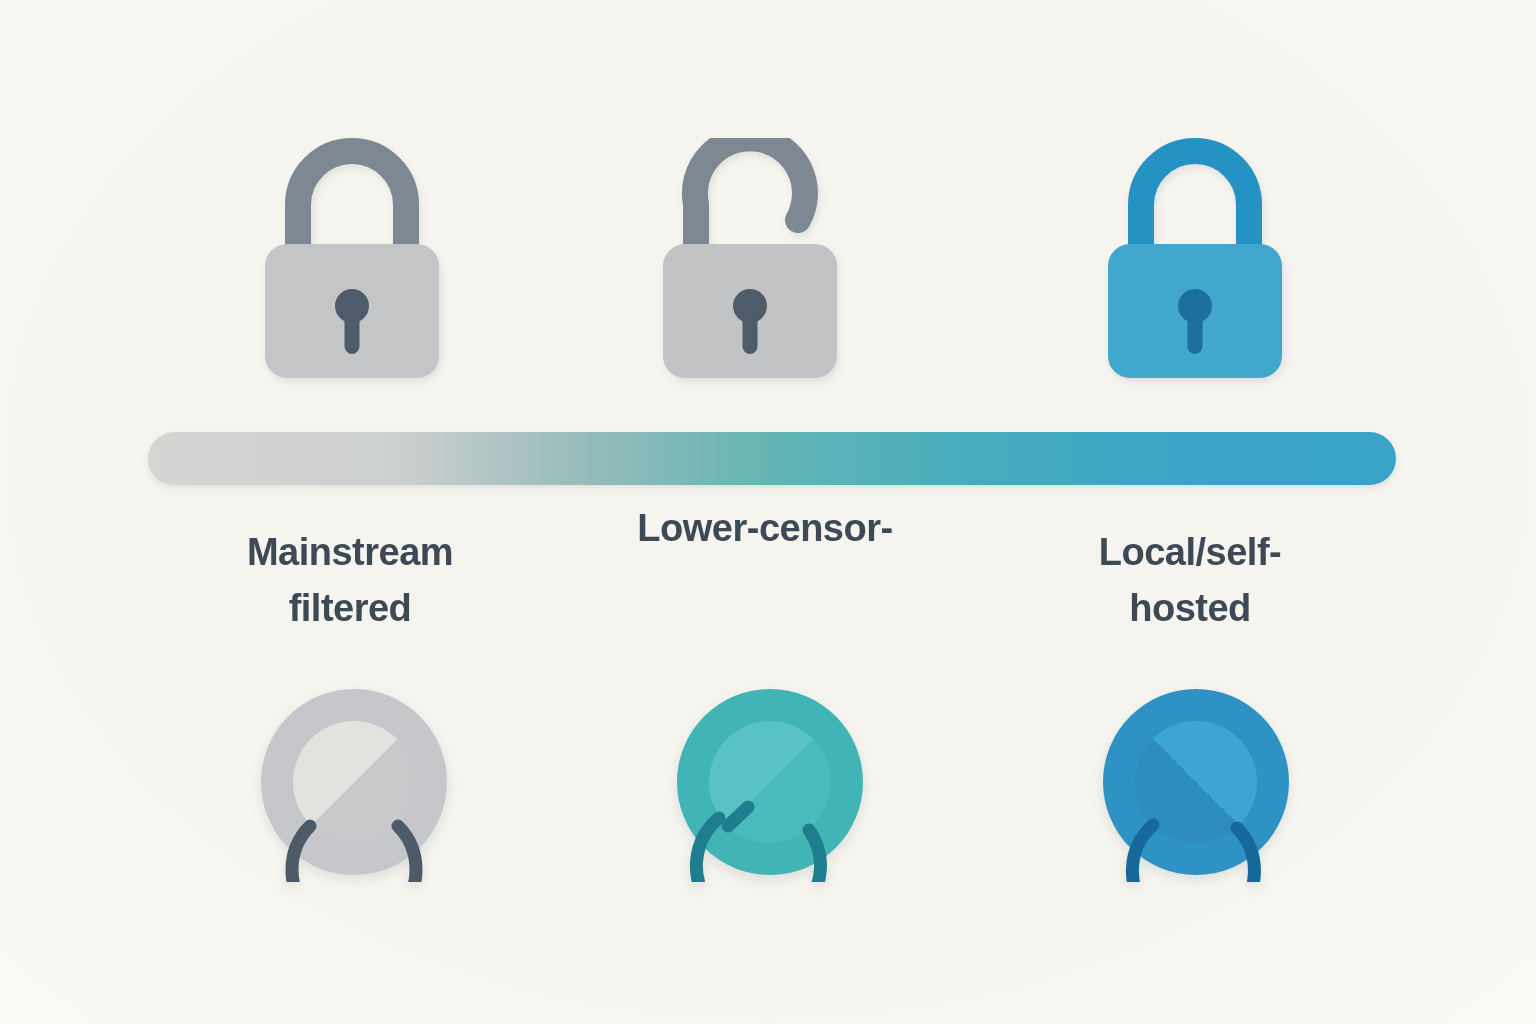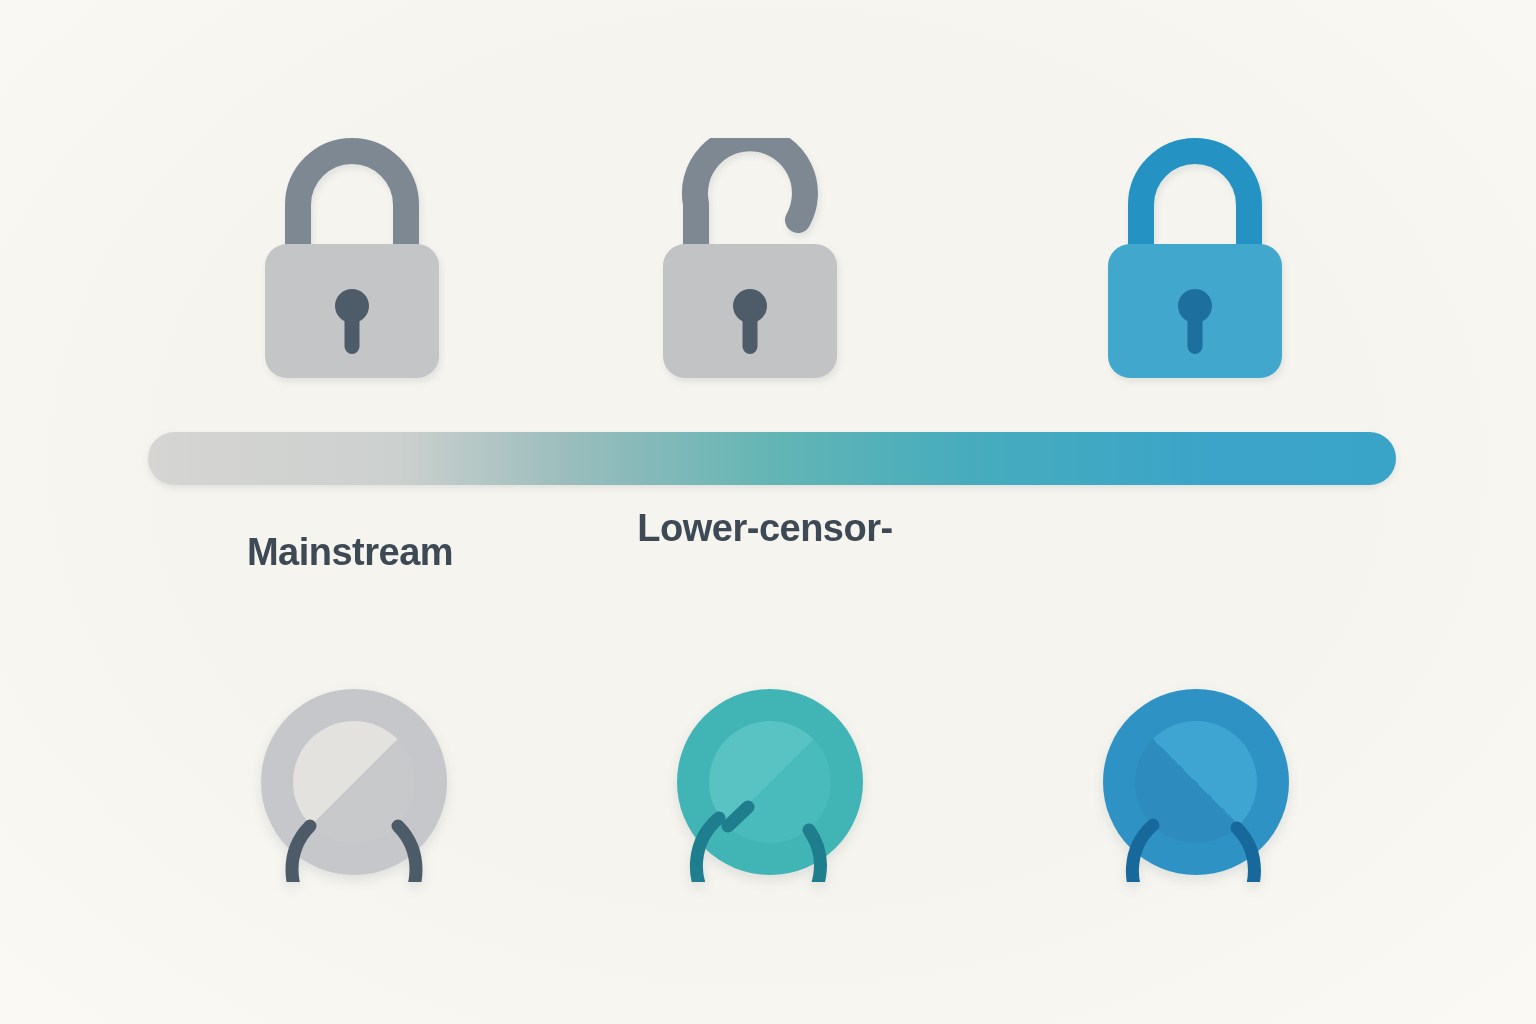--- a/index.html
+++ b/index.html
@@ -63,26 +63,31 @@
         <stop offset="66%" stop-color="#46acbd"></stop>
         <stop offset="85%" stop-color="#3ba4c8"></stop>
         <stop offset="100%" stop-color="#3aa3c8"></stop>
       </linearGradient>
     </defs>
     <rect x="0" y="0" width="1248" height="53" rx="26.5" fill="url(#bar-grad)"></rect>
   </svg>
 
   <div class="abs col-label" style="left:150px;top:524px;">
     <div>Mainstream</div>
+    <div>filtered</div>
   </div>
 
   <div class="abs col-label" style="left:565px;top:500px;">
     <div>Lower-censor-</div>
   </div>
 
+  <div class="abs col-label" style="left:990px;top:524px;">
+    <div>Local/self-</div>
+    <div>hosted</div>
+  </div>
 
   <svg class="abs knob-svg" style="left:254px;top:682px;" width="200" height="200" viewBox="0 0 200 200">
     <defs>
       <linearGradient id="disc-grad-0" x1="0" y1="0" x2="1" y2="1">
         <stop offset="50%" stop-color="#e3e2df"></stop>
         <stop offset="50%" stop-color="#c7c9cb"></stop>
       </linearGradient>
     </defs>
     <circle cx="100" cy="100" r="93" fill="#c5c7ca"></circle>
     <circle cx="100" cy="100" r="61" fill="url(#disc-grad-0)"></circle>

